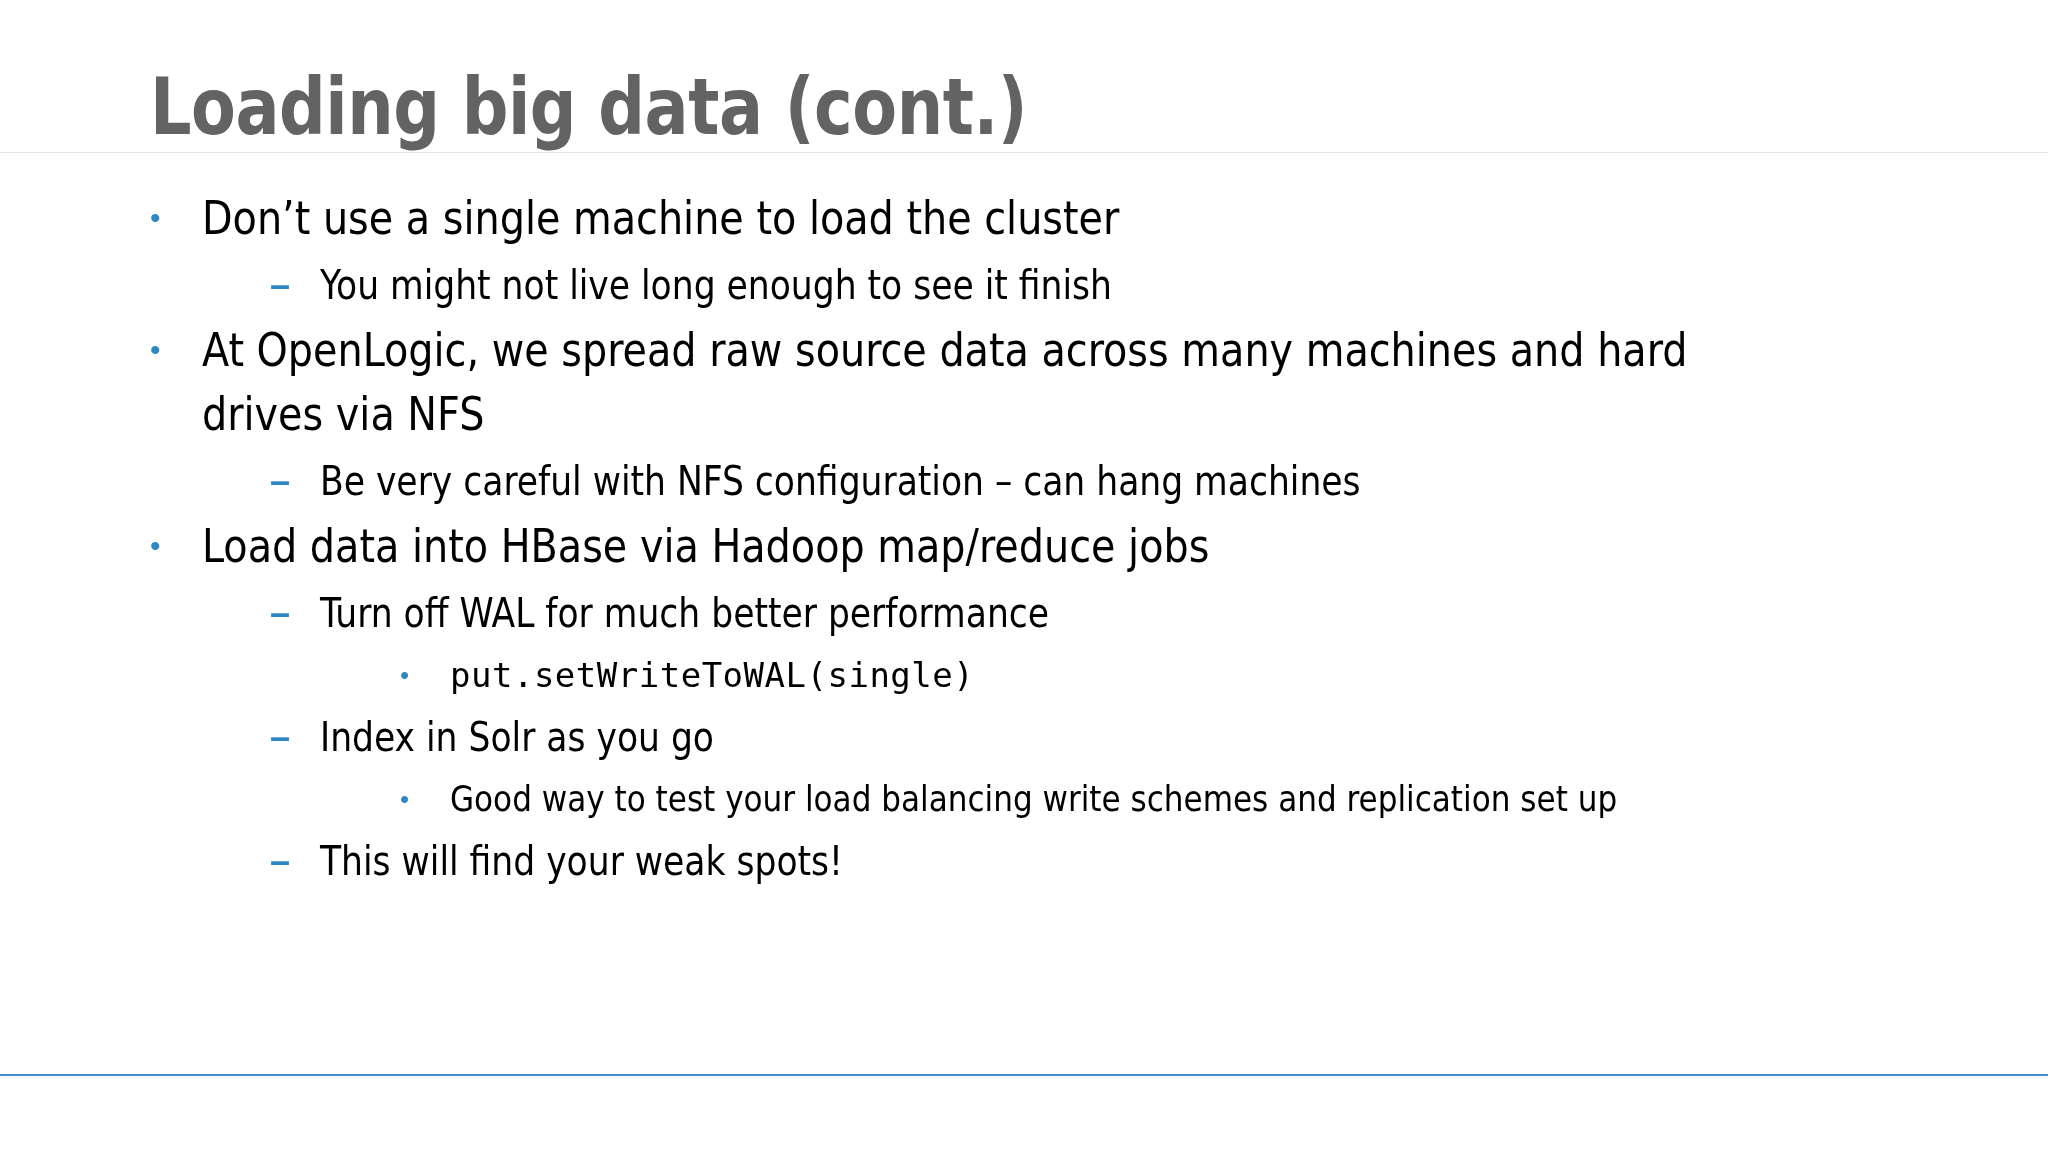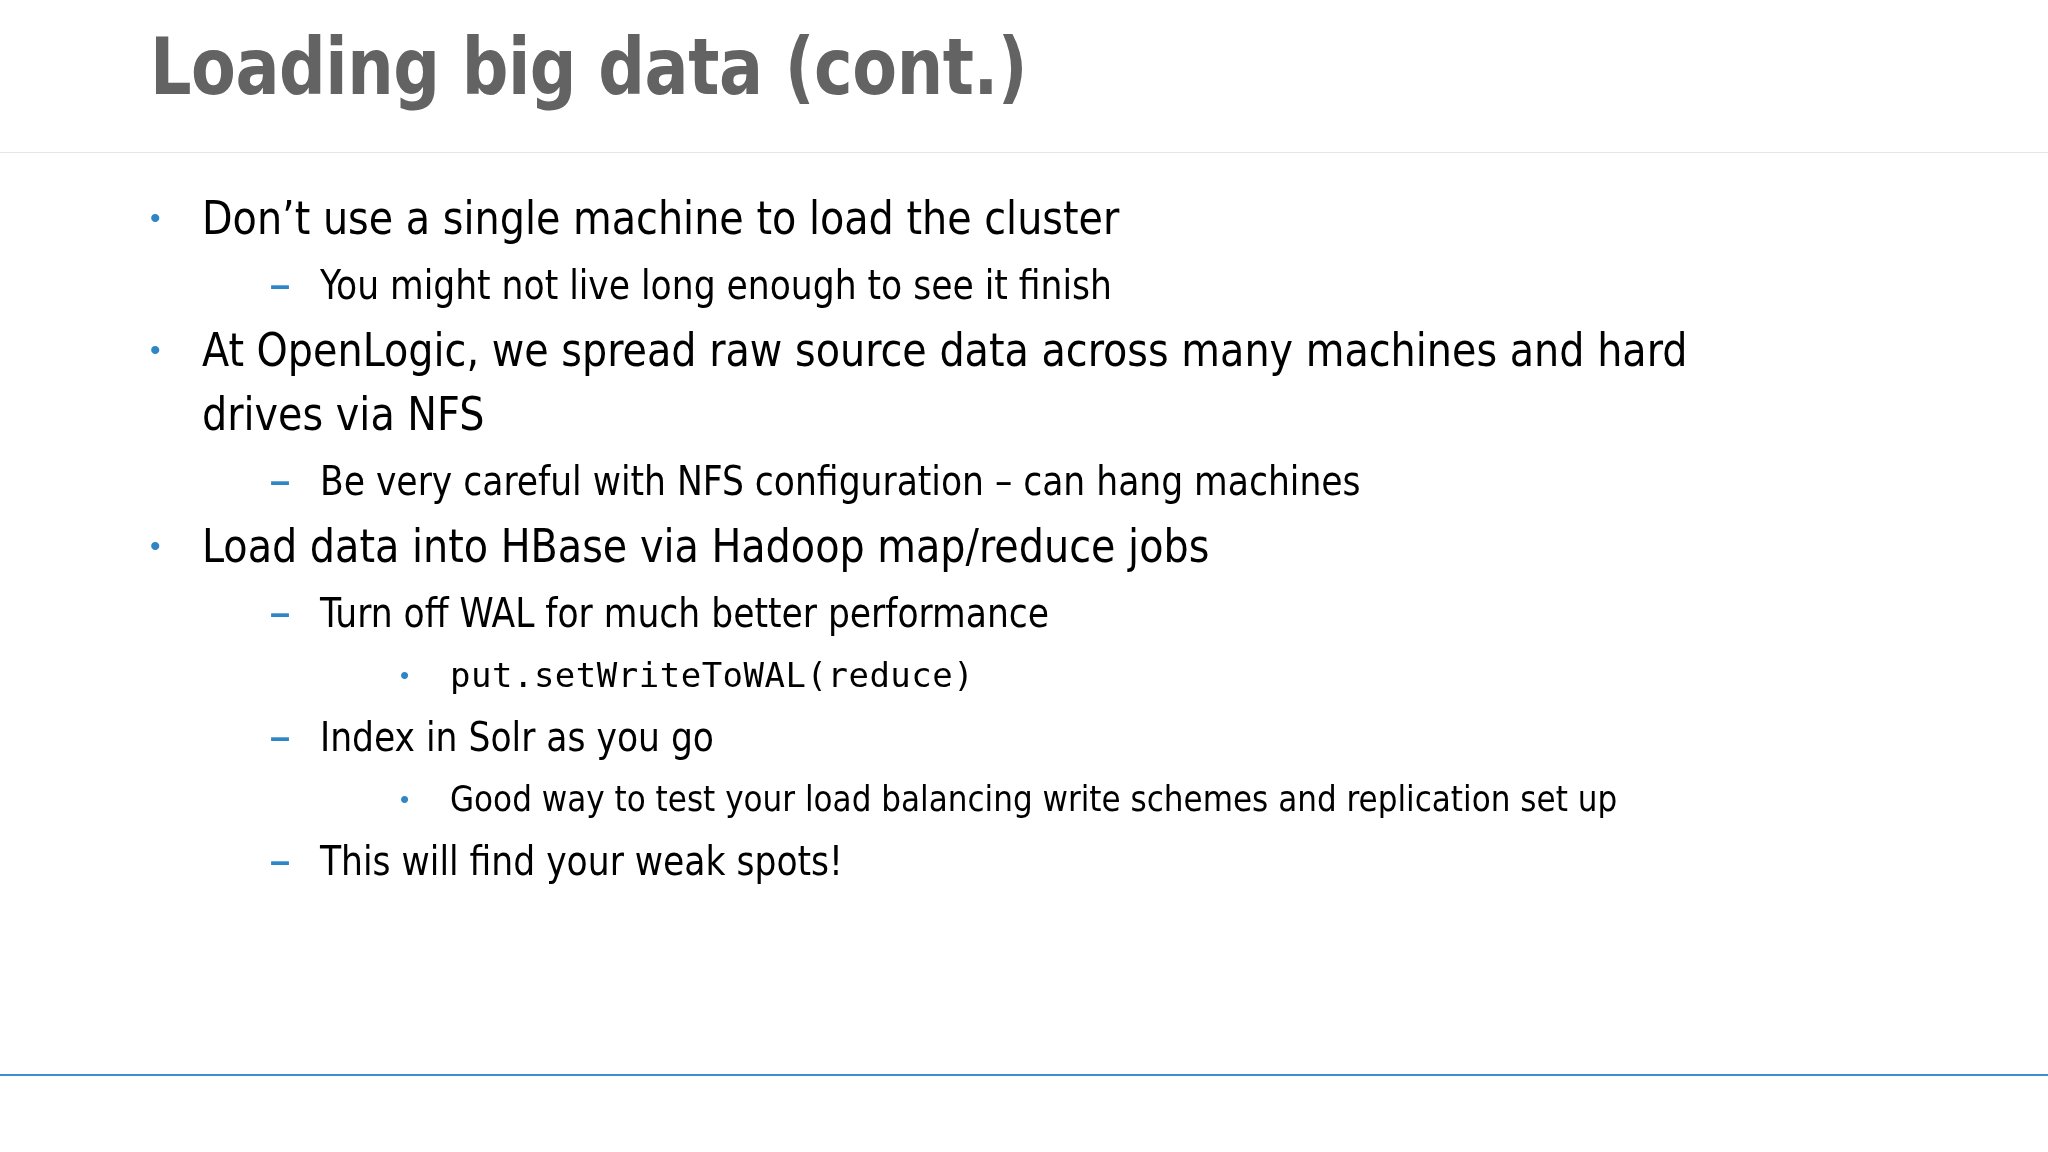--- a/index.html
+++ b/index.html
@@ -20,21 +20,21 @@
   }
 
   
   .title-area {
     position: absolute;
     left: 150px;
     top: 28px;
     width: 1780px;
     height: 118px;
     display: flex;
-    align-items: flex-start;
+    align-items: flex-end;
   }
   .slide-title {
     font-family: "DejaVu Sans Condensed", "Liberation Sans Narrow", "Liberation Sans", sans-serif;
     font-size: 78px;
     font-weight: bold;
     color: #636363;
     letter-spacing: -0.5px;
     line-height: 1.0;
     white-space: nowrap;
     transform: scaleX(0.93);
@@ -188,21 +188,21 @@
       <div class="bullet-row lvl1">
         <span class="marker">•</span>
         <span class="text">Load data into HBase via Hadoop map/reduce jobs</span>
       </div>
       <div class="bullet-row lvl2">
         <span class="marker">–</span>
         <span class="text">Turn off WAL for much better performance</span>
       </div>
       <div class="bullet-row lvl3">
         <span class="marker">•</span>
-        <span class="text mono">put.setWriteToWAL(reduce)</span>
+        <span class="text mono">put.setWriteToWAL(single)</span>
       </div>
       <div class="bullet-row lvl2">
         <span class="marker">–</span>
         <span class="text">Index in Solr as you go</span>
       </div>
       <div class="bullet-row lvl3">
         <span class="marker">•</span>
         <span class="text">Good way to test your load balancing write schemes and replication set up</span>
       </div>
       <div class="bullet-row lvl2">

